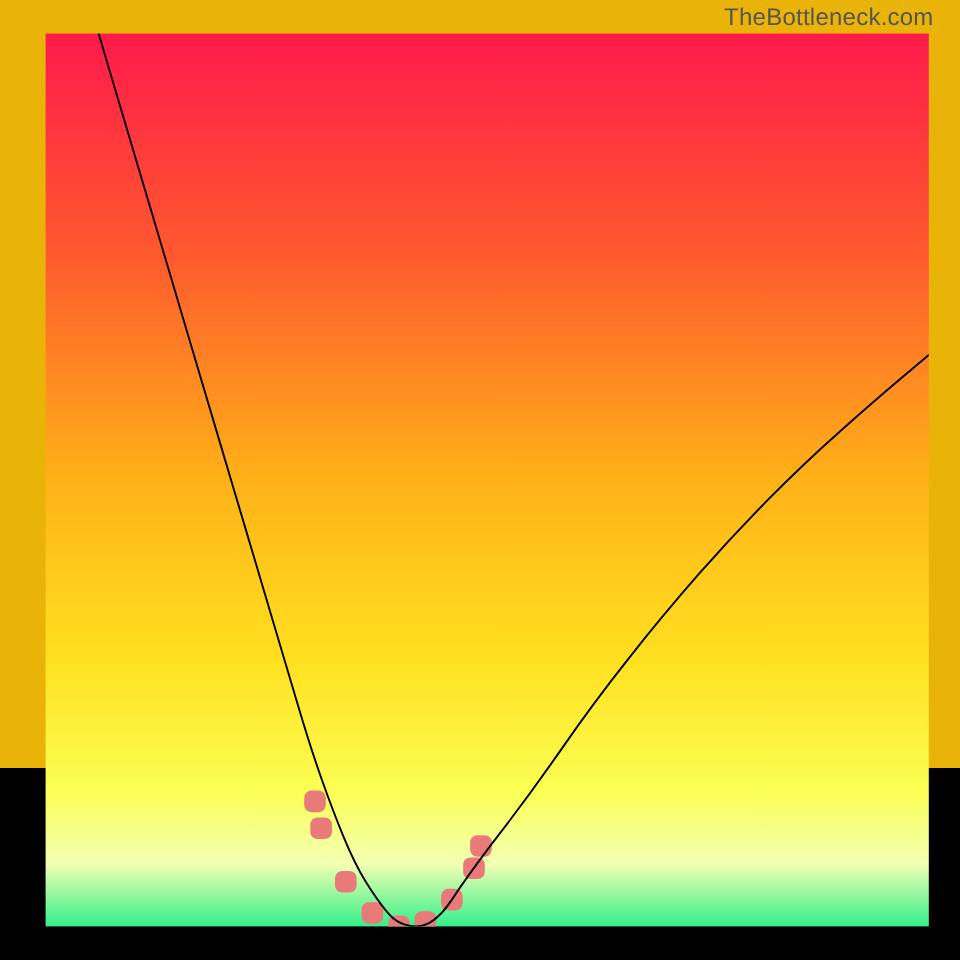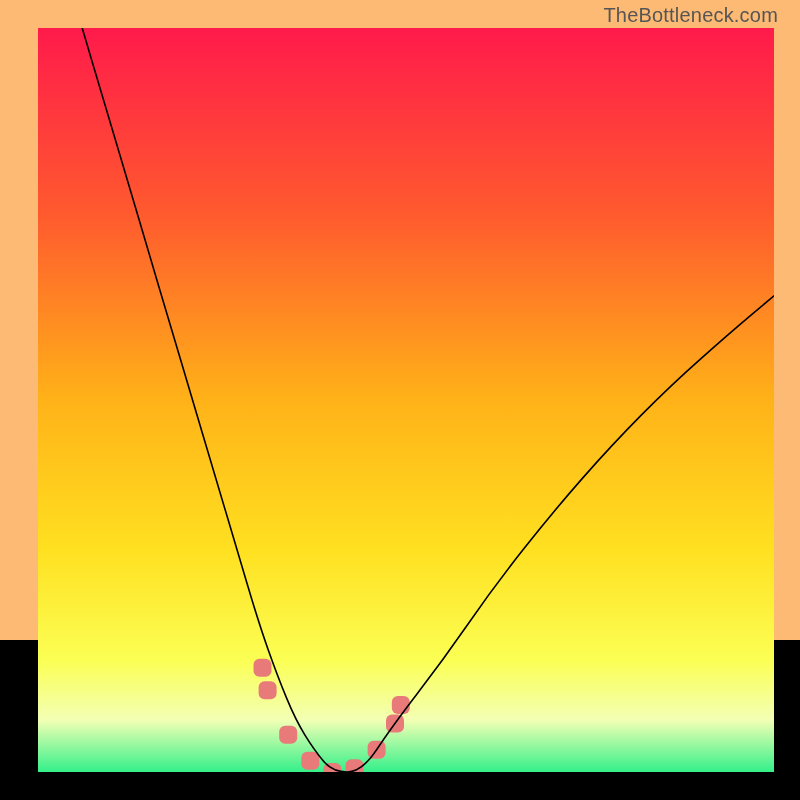--- a/index.html
+++ b/index.html
@@ -8,21 +8,21 @@
     width: 800px;
     height: 800px;
     overflow: hidden;
     background: #000;
     font-family: Arial, Helvetica, sans-serif;
   }
   .frame {
     position: relative;
     width: 800px;
     height: 640px;
-    background: #fdba74;
+    background: #eab308;
   }
   .plot-area {
     position: absolute;
     left: 38px;
     top: 28px;
     width: 736px;
     height: 744px;
     
   }
   .watermark {

